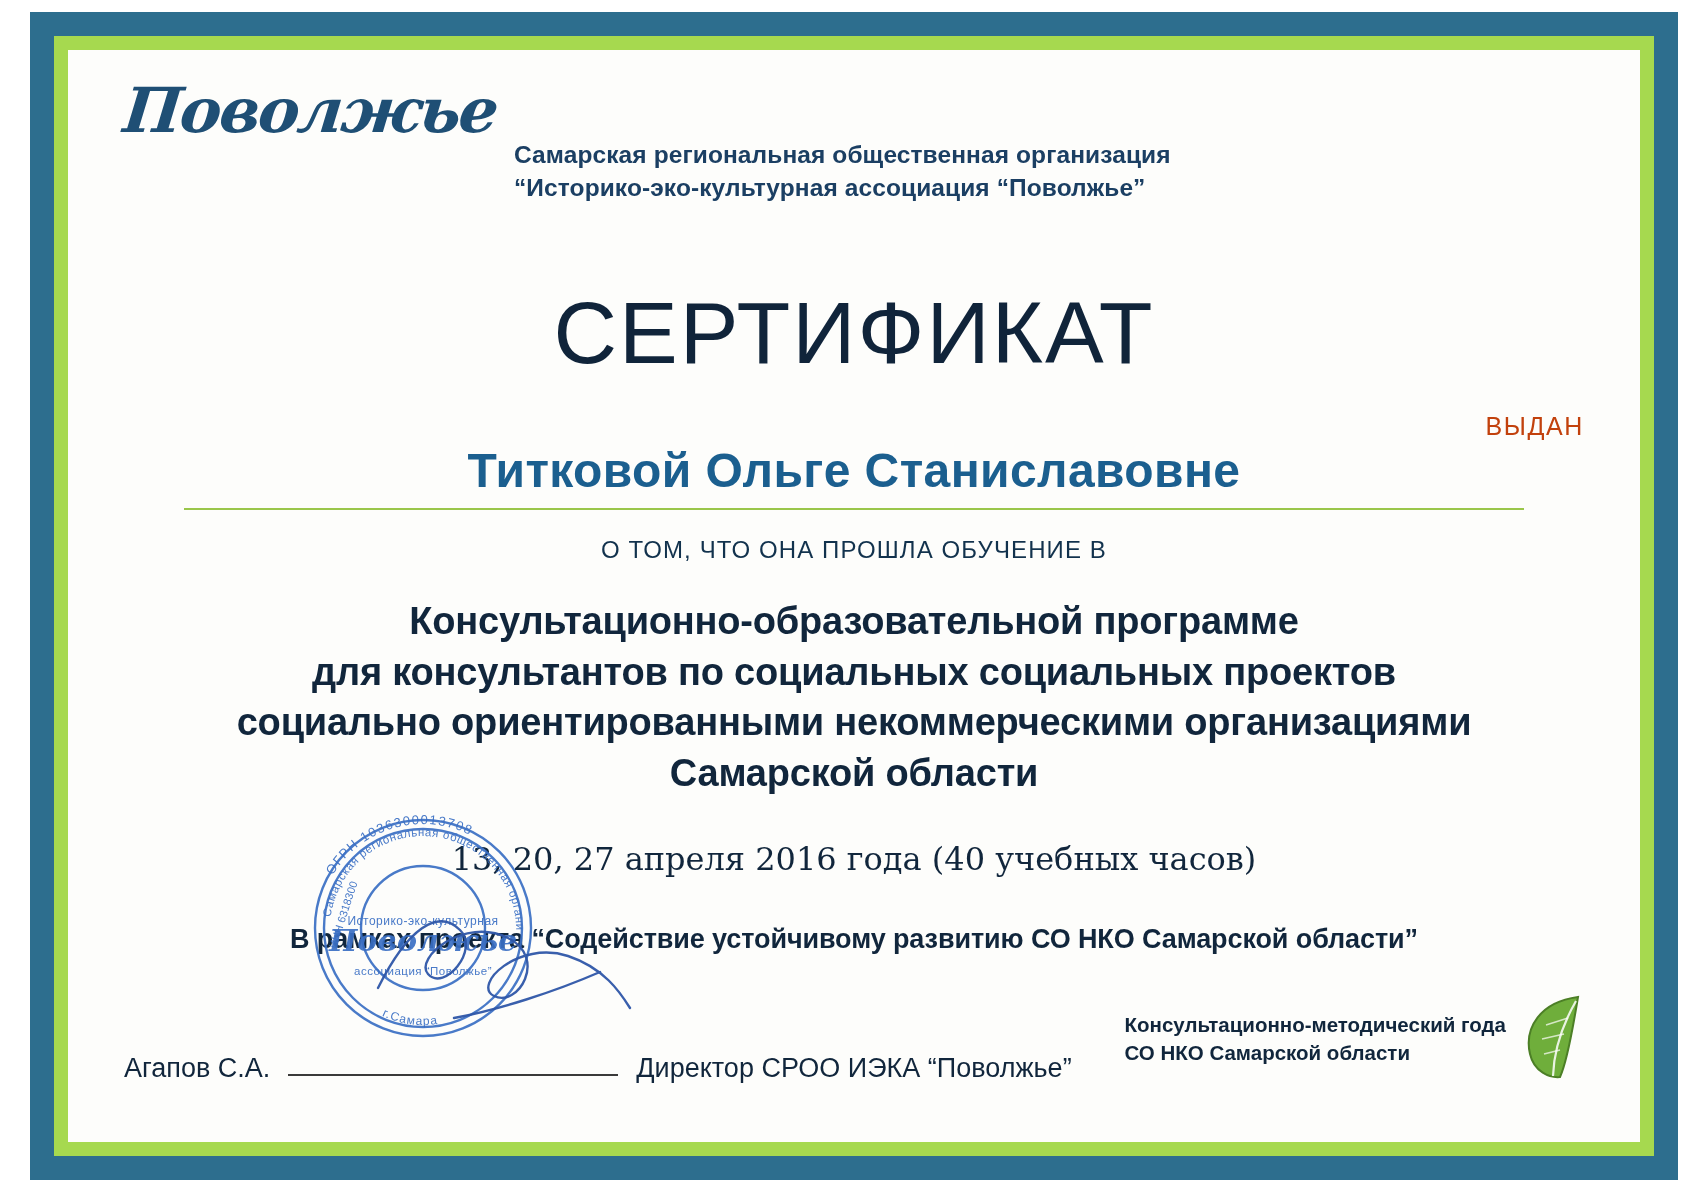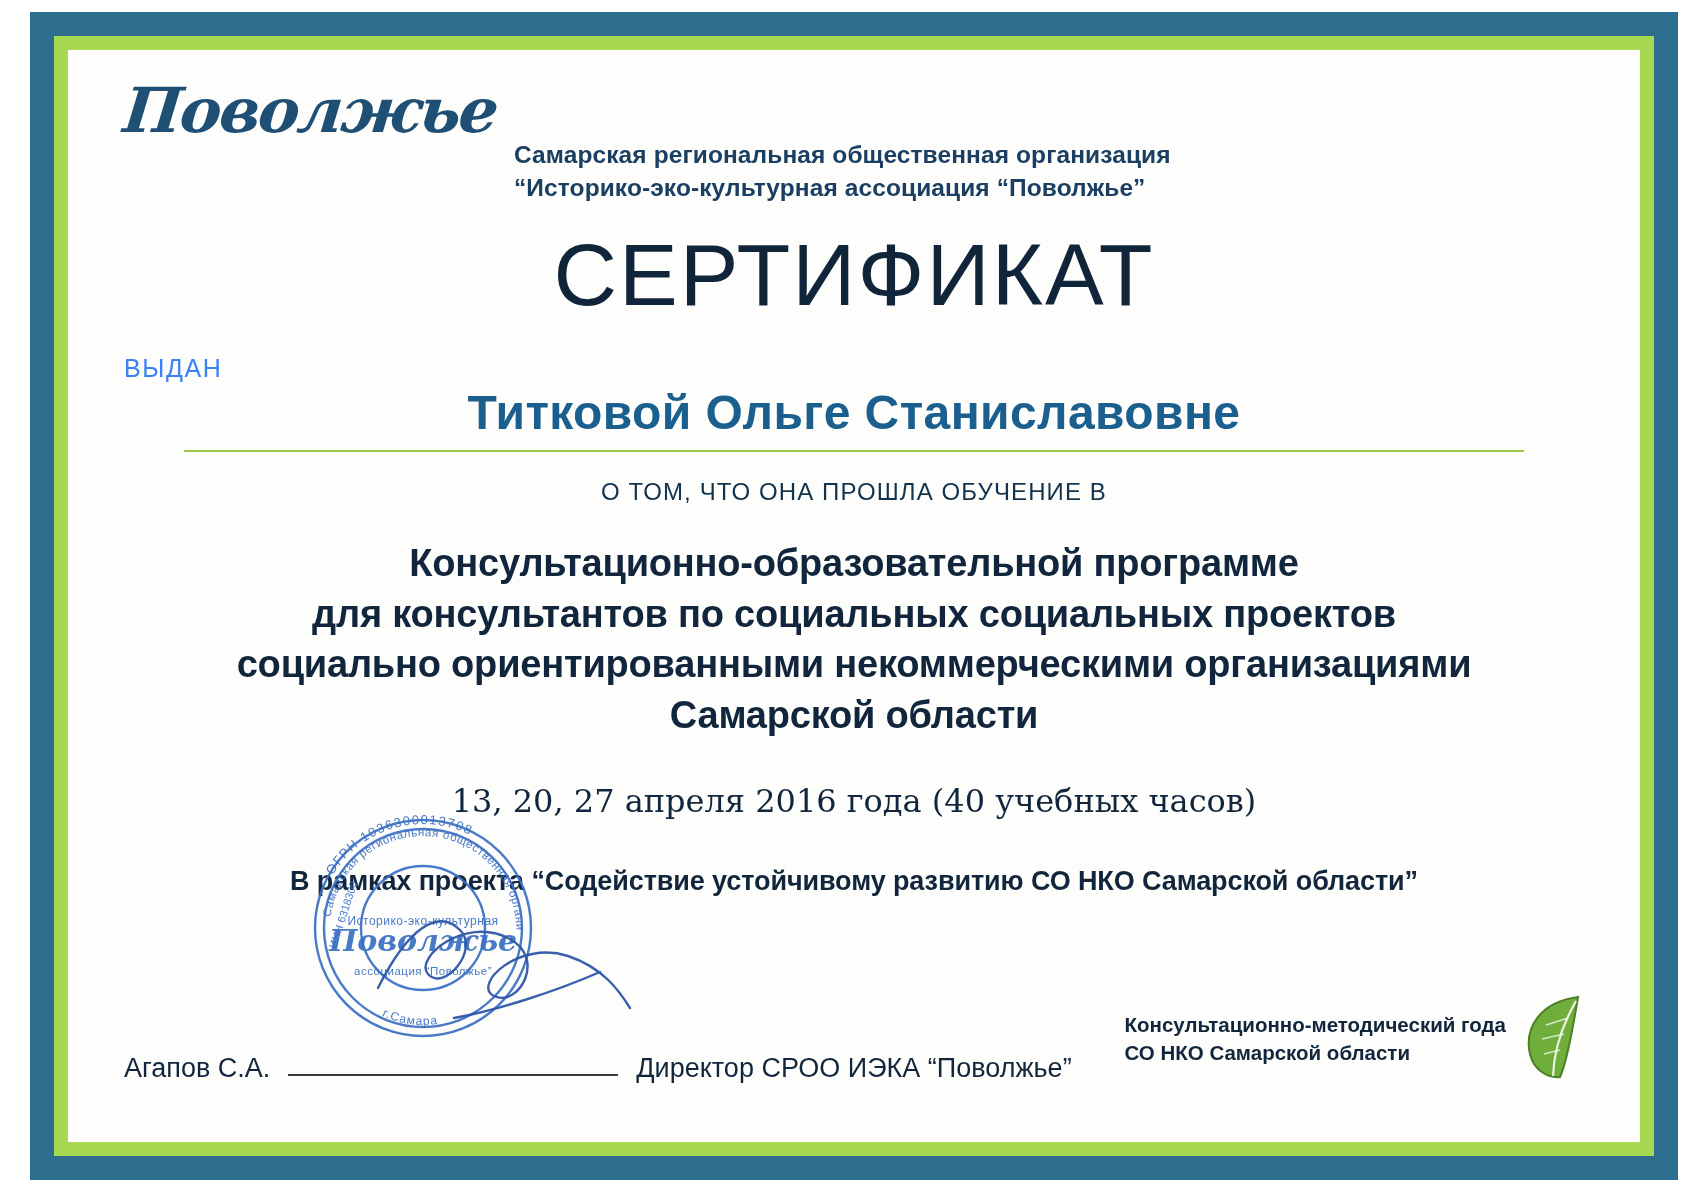--- a/index.html
+++ b/index.html
@@ -95,35 +95,35 @@
     font-size: 24.5px;
     font-weight: bold;
     color: #1b3f63;
     line-height: 1.35;
     letter-spacing: 0.1px;
     white-space: nowrap;
   }
 
   
   .title {
-    margin-top: 30px;
+    margin-top: 88px;
     text-align: center;
     font-size: 88px;
     font-weight: normal;
     letter-spacing: 2px;
     color: #10243a;
     font-family: "Liberation Sans", sans-serif;
   }
 
   .issued {
     margin-top: 28px;
-    text-align: left;
+    text-align: right;
     font-size: 25px;
     letter-spacing: 1.6px;
-    color: #3b82f6;
+    color: #c2410c;
     font-weight: normal;
   }
 
   .recipient {
     margin-top: 2px;
     text-align: center;
     font-size: 48px;
     font-weight: bold;
     color: #1b5f8f;
     letter-spacing: 0.4px;

